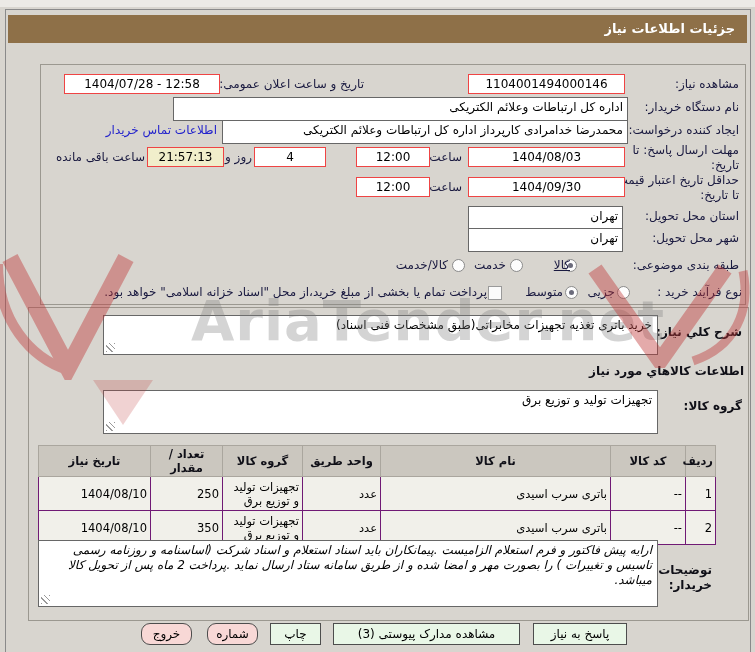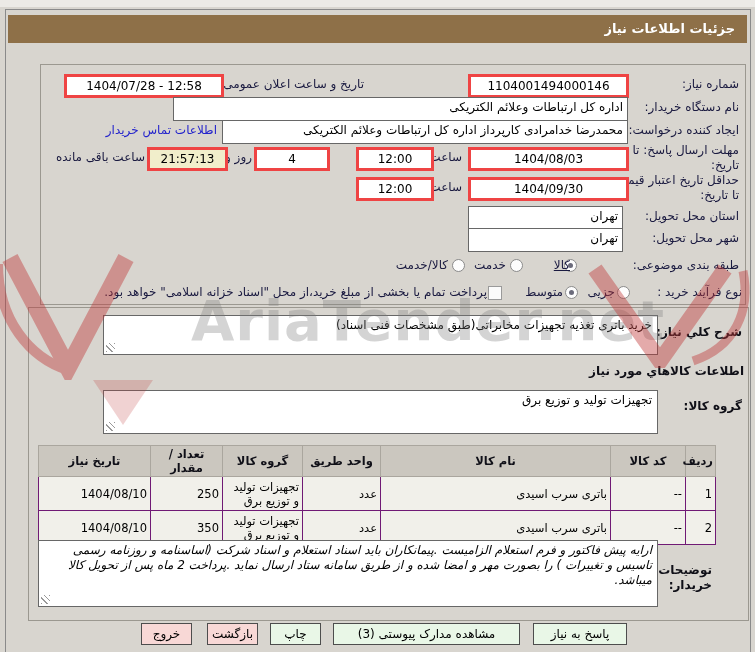--- a/index.html
+++ b/index.html
@@ -6,21 +6,21 @@
   #page{position:relative;width:755px;height:652px;background:#d8d5cf;overflow:hidden;
         font-family:"DejaVu Sans",sans-serif;font-size:12px;color:#1a1a40;margin-top:7px;}
   #frame{position:absolute;left:5px;top:2px;right:4px;bottom:3px;border:1px solid #8a8a8a;background:#d8d5cf;}
   .titlebar{position:absolute;left:8px;right:8px;top:8px;height:28px;background:#8e7048;
             color:#ffffff;font-weight:bold;font-size:13px;line-height:28px;direction:rtl;
             padding-right:12px;box-sizing:border-box;}
   .groupbox{position:absolute;border:1px solid #9b9890;}
   .lbl{position:absolute;direction:rtl;text-align:right;white-space:nowrap;color:#1a1a40;padding-left:7px;}
   .lblwrap{position:absolute;direction:rtl;text-align:right;color:#1a1a40;line-height:15px;}
   .bold{font-weight:bold;color:#101018;}
-  .box{position:absolute;background:#ffffff;border:3px solid #ef4444;direction:ltr;
+  .box{position:absolute;background:#ffffff;border:1px solid #ef4444;direction:ltr;
        text-align:center;height:18px;line-height:18px;color:#000;font-size:12px;box-sizing:content-box;}
   .inp{position:absolute;background:#ffffff;border:1px solid #676767;direction:rtl;
        text-align:right;height:24px;line-height:18px;color:#000;font-size:12px;padding:0 4px;box-sizing:border-box;}
   .yellow{background:#f1eecb;}
   .link{position:absolute;color:#2424cc;direction:rtl;white-space:nowrap;cursor:pointer;}
   .radio{position:absolute;width:11px;height:11px;border:1px solid #8a8a8a;border-radius:50%;background:#fdfdfd;}
   .radio.on::after{content:"";position:absolute;left:3px;top:3px;width:5px;height:5px;border-radius:50%;background:#6b6b7b;}
   .checkbox{position:absolute;width:12px;height:12px;border:1px solid #9a9a9a;background:#fbfbfb;}
   .ta{position:absolute;background:#ffffff;border:1px solid #676767;direction:rtl;text-align:right;
       color:#000;font-size:12px;padding:2px 5px;box-sizing:border-box;line-height:15px;overflow:hidden;}
@@ -28,37 +28,37 @@
       background:repeating-linear-gradient(45deg,#9a9a9a 0 1px,transparent 1px 4px);}
   table.goods{position:absolute;left:38px;top:438px;width:677px;border-collapse:collapse;
       table-layout:fixed;direction:rtl;font-size:11.5px;border:1px solid #8f8c86;}
   table.goods th{background:#cbc7bf;border:1px solid #aaa69e;font-weight:bold;height:25px;
       color:#101018;padding:1px 2px;}
   table.goods td{background:#f1f0ea;border:1px solid #701a75;text-align:right;height:31px;
       color:#000;padding:1px 3px;}
   .btn{position:absolute;top:616px;height:22px;border:1px solid #4d4d4d;font-size:12px;
       line-height:20px;text-align:center;direction:rtl;cursor:pointer;box-sizing:border-box;color:#000;}
   .btn-g{background:#e9f7e7;}
-  .btn-p{background:#f8d8d6;}
+  .btn-p{background:#f8d8d6;border-radius:9px;}
   .wm-text{position:absolute;left:128px;top:281px;width:600px;text-align:center;
       font-weight:bold;font-size:56px;color:rgba(125,125,125,0.33);letter-spacing:1px;
       pointer-events:none;z-index:5;direction:ltr;}
   .wm-shape{position:absolute;pointer-events:none;z-index:5;opacity:0.42;}
 </style>
 </head>
 <body>
 
 <div id="page">
   <div id="frame"></div>
 
   <div class="titlebar">جزئیات اطلاعات نیاز</div>
 
   <div class="groupbox" style="left:40px;top:57px;width:704px;height:239px;"></div>
 
-  <div class="lbl" style="right:16px;top:70px;">شماره نیاز:</div>
+  <div class="lbl" style="right:16px;top:70px;">مشاهده نیاز:</div>
   <div class="box" style="left:468px;top:67px;width:155px;">1104001494000146</div>
   <div class="lbl" style="right:391px;top:70px;">تاریخ و ساعت اعلان عمومی:</div>
   <div class="box" style="left:64px;top:67px;width:154px;">1404/07/28 - 12:58</div>
 
   <div class="lbl" style="right:16px;top:93px;">نام دستگاه خریدار:</div>
   <div class="inp" style="left:173px;top:90px;width:455px;">اداره کل ارتباطات وعلائم الکتریکی</div>
 
   <div class="lbl" style="right:16px;top:116px;">ایجاد کننده درخواست:</div>
   <div class="inp" style="left:222px;top:113px;width:406px;">محمدرضا خدامرادی کارپرداز اداره کل ارتباطات وعلائم الکتریکی</div>
   <div class="link" style="right:538px;top:116px;text-align:right;">اطلاعات تماس خریدار</div>
@@ -147,21 +147,21 @@
     </tr>
   </tbody>
     </table>
 
   <div class="lblwrap bold" style="right:43px;top:556px;width:58px;">توضیحات خریدار:</div>
   <div class="ta" style="left:38px;top:533px;width:620px;height:67px;font-style:italic;">ارایه پیش فاکتور و فرم استعلام الزامیست .پیمانکاران باید اسناد استعلام و اسناد شرکت (اساسنامه و روزنامه رسمی تاسیس و تغییرات ) را بصورت مهر و امضا شده و از طریق سامانه ستاد ارسال نماید .پرداخت 2 ماه پس از تحویل کالا میباشد.</div>
 
   <div class="btn btn-g" style="left:533px;width:94px;">پاسخ به نیاز</div>
   <div class="btn btn-g" style="left:333px;width:187px;">مشاهده مدارک پیوستی (3)</div>
   <div class="btn btn-g" style="left:270px;width:51px;">چاپ</div>
-  <div class="btn btn-p" style="left:207px;width:51px;">بازگشت</div>
+  <div class="btn btn-p" style="left:207px;width:51px;">شماره</div>
   <div class="btn btn-p" style="left:141px;width:51px;">خروج</div>
 
   <div class="wm-text">AriaTender.net</div>
   <svg class="wm-shape" style="left:-10px;top:243px;" width="175" height="130" viewBox="0 0 175 130">
     <path d="M20 8 L78 118 L136 8" fill="none" stroke="#c03636" stroke-width="17"></path>
     <path d="M8 14 C8 70 40 108 78 120" fill="none" stroke="#c03636" stroke-width="10"></path>
   </svg>
   <svg class="wm-shape" style="left:565px;top:256px;" width="195" height="105" viewBox="0 0 195 105">
     <path d="M30 6 L95 98 L160 6" fill="none" stroke="#c03636" stroke-width="16"></path>
     <path d="M178 8 C186 48 170 84 128 98" fill="none" stroke="#c03636" stroke-width="9"></path>

